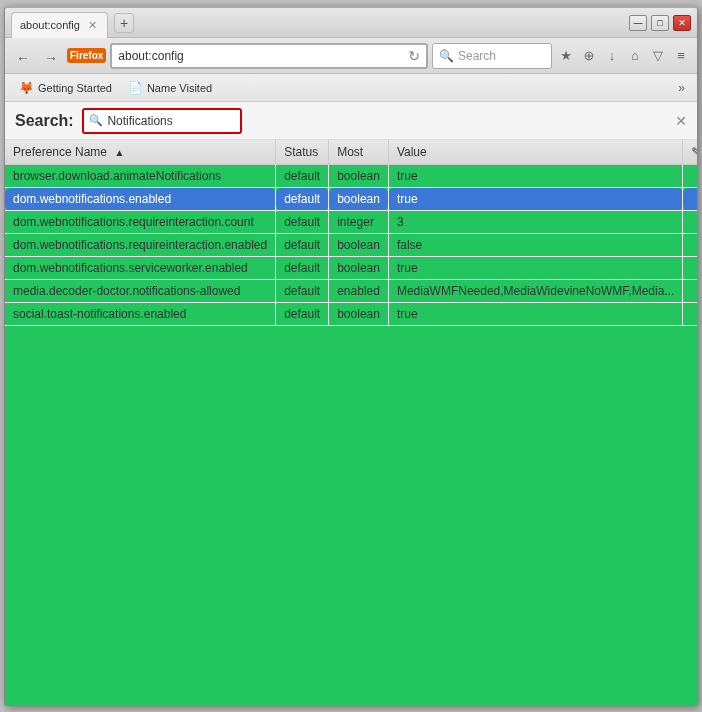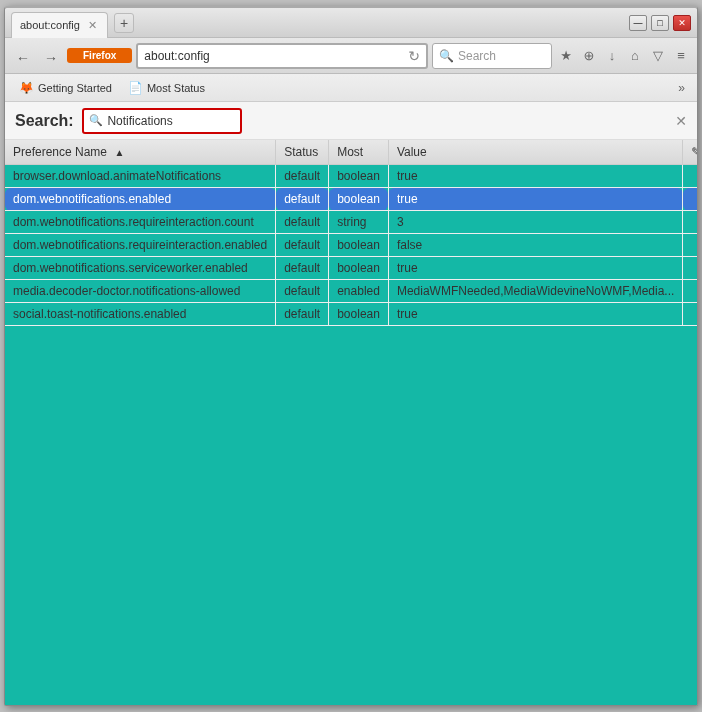--- a/index.html
+++ b/index.html
@@ -113,21 +113,21 @@
       justify-content: center;
       cursor: pointer;
       font-size: 14px;
       color: #555;
     }
     .firefox-badge {
       background: #e66000;
       color: white;
       font-size: 10px;
       font-weight: bold;
-      padding: 2px 16px;
+      padding: 2px 3px;
       border-radius: 3px;
     }
     .address-bar {
       flex: 1;
       height: 26px;
       border: 2px solid #aaa;
       border-radius: 3px;
       background: white;
       display: flex;
       align-items: center;
@@ -249,21 +249,21 @@
       margin-left: auto;
       font-size: 14px;
       color: #888;
       cursor: pointer;
     }
 
     
     .table-container {
       flex: 1;
       overflow-y: auto;
-      background: #14b8a6;
+      background: #22c55e;
     }
     table {
       width: 100%;
       border-collapse: collapse;
       font-size: 12px;
     }
     thead tr {
       background: linear-gradient(to bottom, #e8e8e8, #d8d8d8);
       border-bottom: 1px solid #ccc;
     }
@@ -347,21 +347,21 @@
     </div>
   </div>
 
   <div class="bookmarks-bar">
     <div class="bookmark-item">
       <span class="bookmark-icon">🦊</span>
       <span>Getting Started</span>
     </div>
     <div class="bookmark-item">
       <span class="bookmark-icon">📄</span>
-      <span>Most Status</span>
+      <span>Name Visited</span>
     </div>
     <div class="bookmarks-more">»</div>
   </div>
 
   <div class="content">
 
     <div class="filter-bar">
       <span class="filter-label">Search:</span>
       <div class="filter-input-wrap">
         <span class="filter-input-icon">🔍</span>
@@ -403,21 +403,21 @@
             <tr class="selected">
               <td>dom.webnotifications.enabled</td>
               <td>default</td>
               <td>boolean</td>
               <td>true</td>
               <td style="text-align: center; color: rgb(136, 136, 136);"></td>
             </tr>
             <tr>
               <td>dom.webnotifications.requireinteraction.count</td>
               <td>default</td>
-              <td>string</td>
+              <td>integer</td>
               <td>3</td>
               <td style="text-align: center; color: rgb(136, 136, 136);"></td>
             </tr>
             <tr>
               <td>dom.webnotifications.requireinteraction.enabled</td>
               <td>default</td>
               <td>boolean</td>
               <td>false</td>
               <td style="text-align: center; color: rgb(136, 136, 136);"></td>
             </tr>

